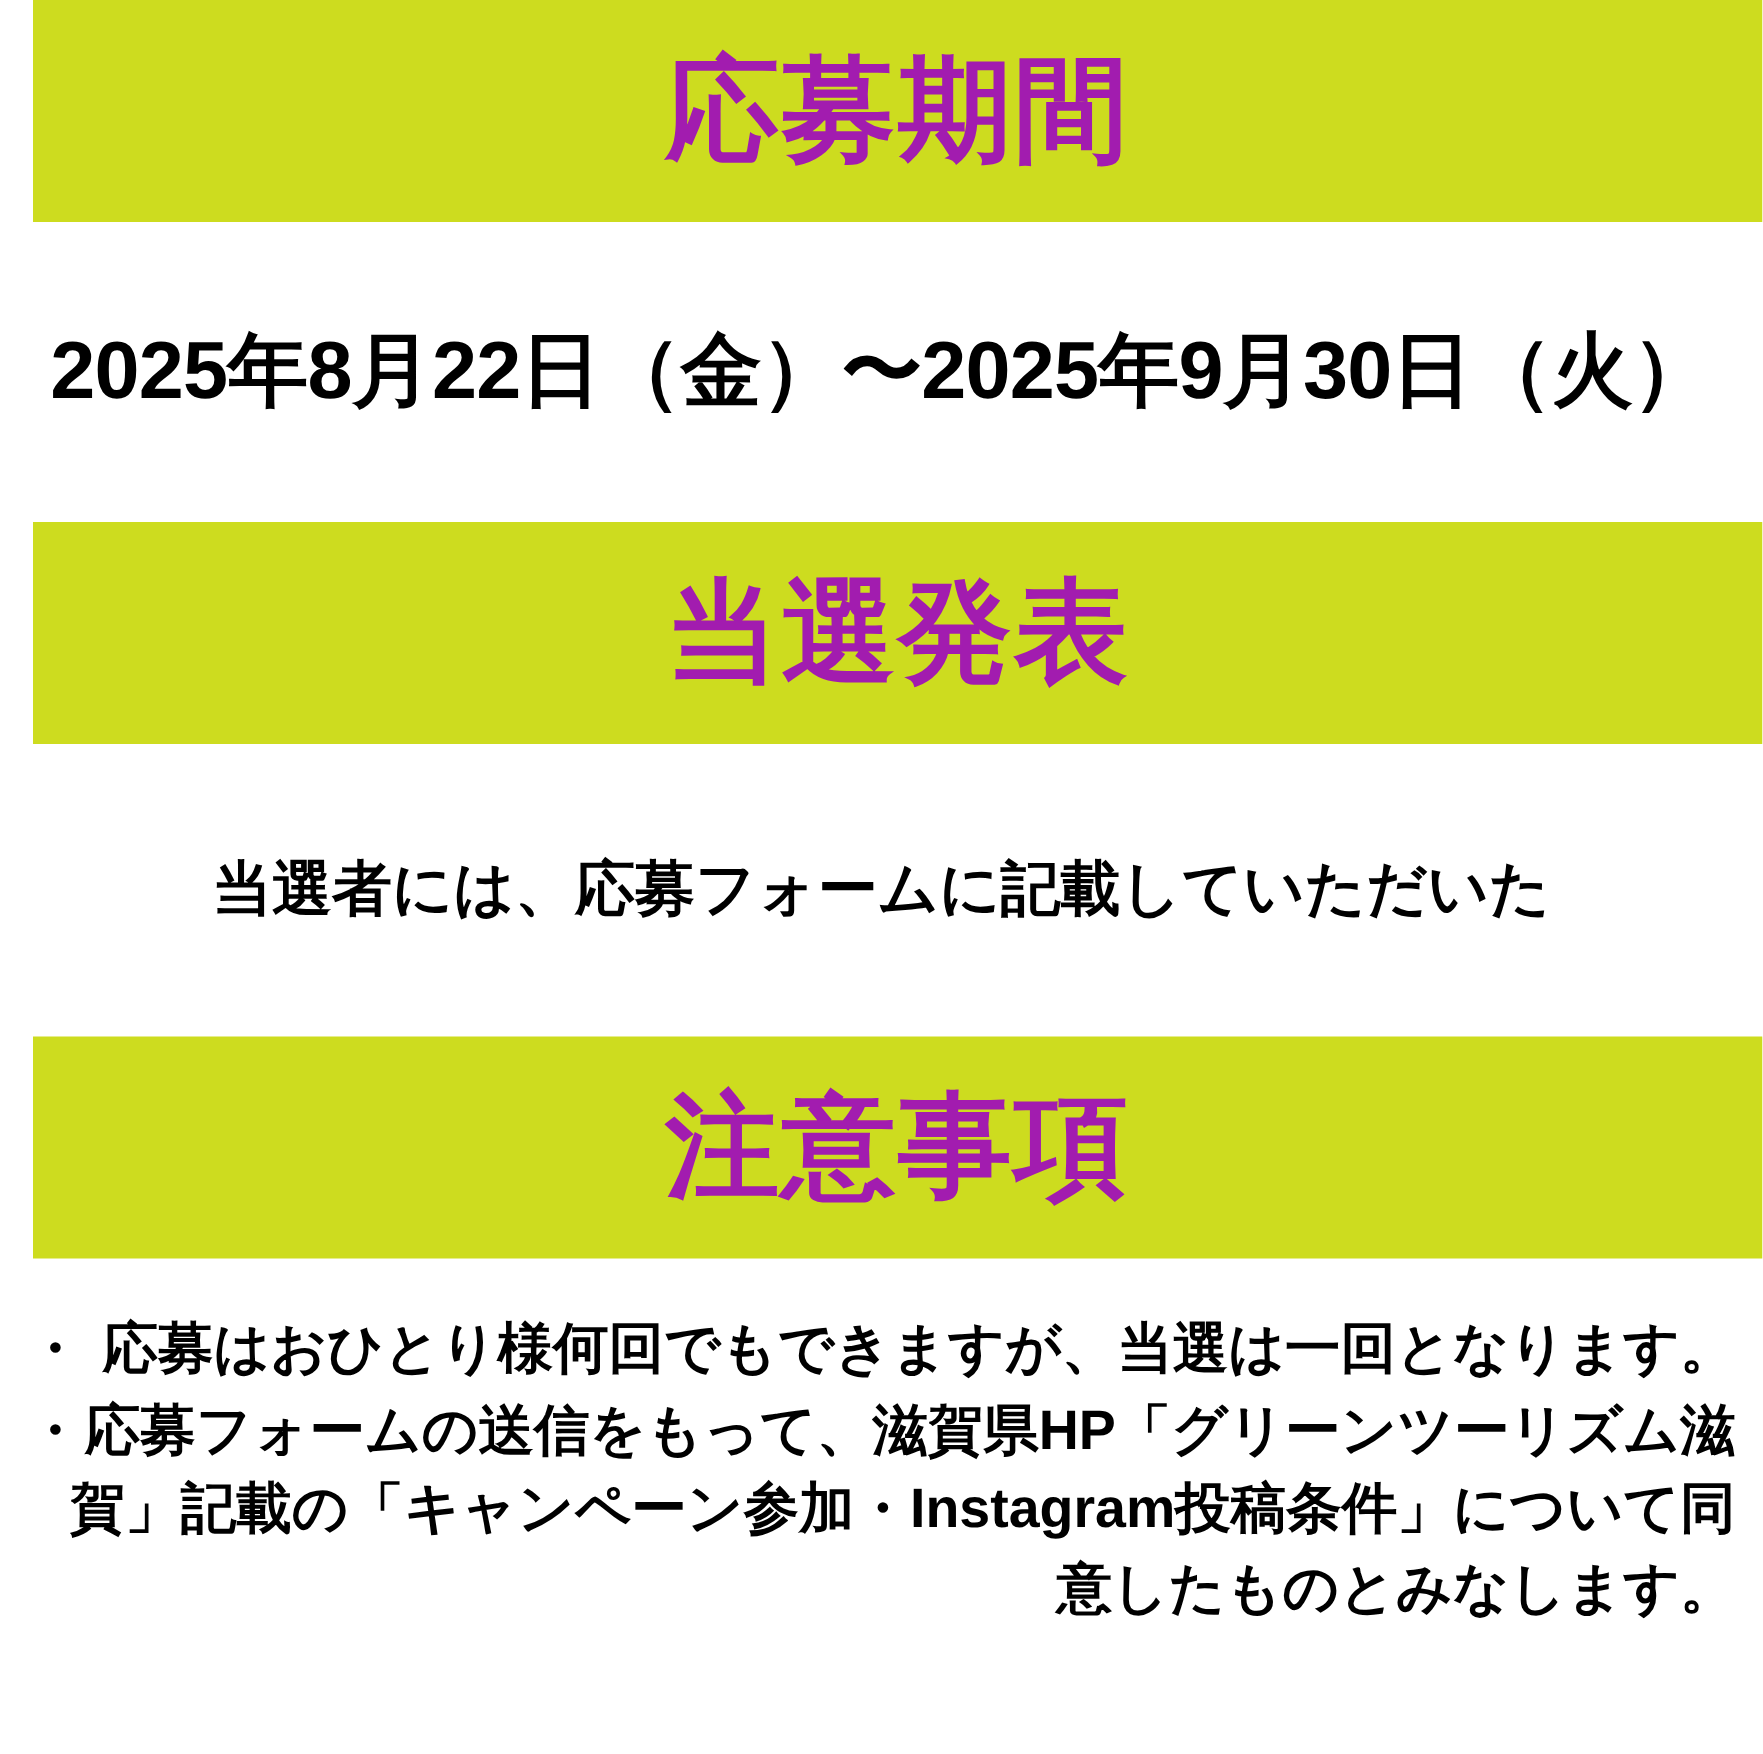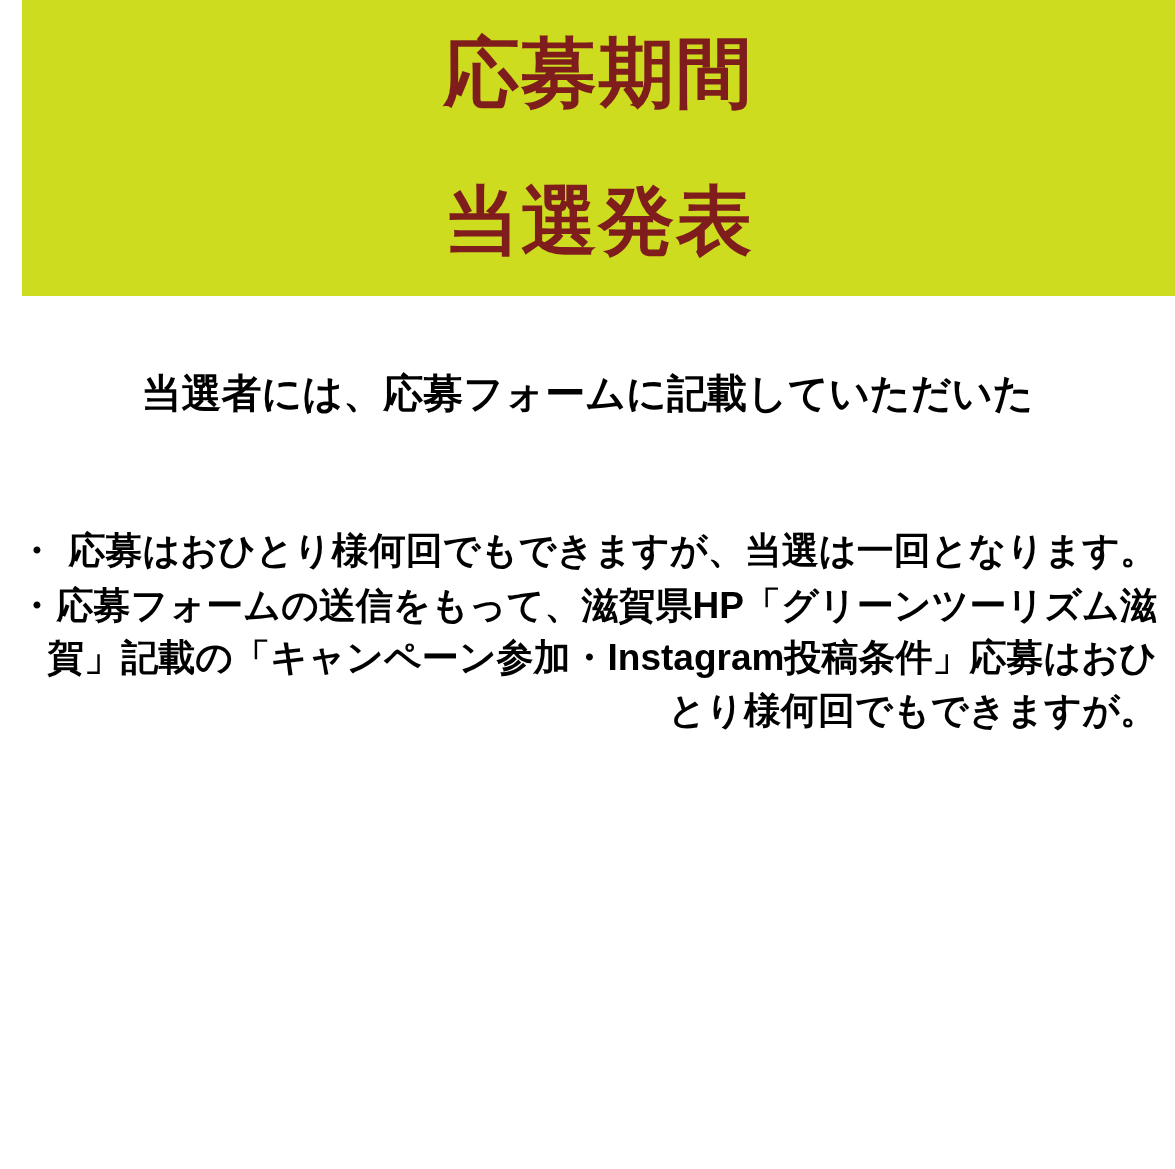--- a/index.html
+++ b/index.html
@@ -16,21 +16,21 @@
   }
   .page {
     width: 1175px;
     height: 1169px;
     display: flex;
     flex-direction: column;
     background: #ffffff;
   }
   .band {
     background: #cddc1f;
-    color: #7f1d1d;
+    color: #a21caf;
     text-align: left;
     font-weight: bold;
     letter-spacing: 0.02em;
     display: flex;
     align-items: center;
     justify-content: center;
     margin-left: 22px;
   }
   .band-1 { height: 148px; font-size: 76px; }
   .band-2 { height: 148px; font-size: 76px; }
@@ -89,32 +89,34 @@
     text-align: right;
   }
 </style>
 </head>
 <body>
 
 <div class="page">
 
   <div class="band band-1">応募期間</div>
 
+  <div class="section-body period-body">2025年8月22日（金）〜2025年9月30日（火）</div>
 
   <div class="band band-2">当選発表</div>
 
   <div class="section-body winner-body">
     <div class="line">当選者には、応募フォームに記載していただいた</div>
   </div>
 
+  <div class="band band-3">注意事項</div>
 
   <div class="notes-body">
     <div class="note-item">
       <span class="note-bullet">・</span>
       <span class="note-text">応募はおひとり様何回でもできますが、当選は一回となります。</span>
     </div>
     <div class="note-item">
       <span class="note-bullet">・</span>
-      <span class="note-text">応募フォームの送信をもって、滋賀県HP「グリーンツーリズム滋賀」記載の「キャンペーン参加・Instagram投稿条件」応募はおひとり様何回でもできますが。</span>
+      <span class="note-text">応募フォームの送信をもって、滋賀県HP「グリーンツーリズム滋賀」記載の「キャンペーン参加・Instagram投稿条件」について同意したものとみなします。</span>
     </div>
   </div>
 
 </div>
 
 </body></html>

